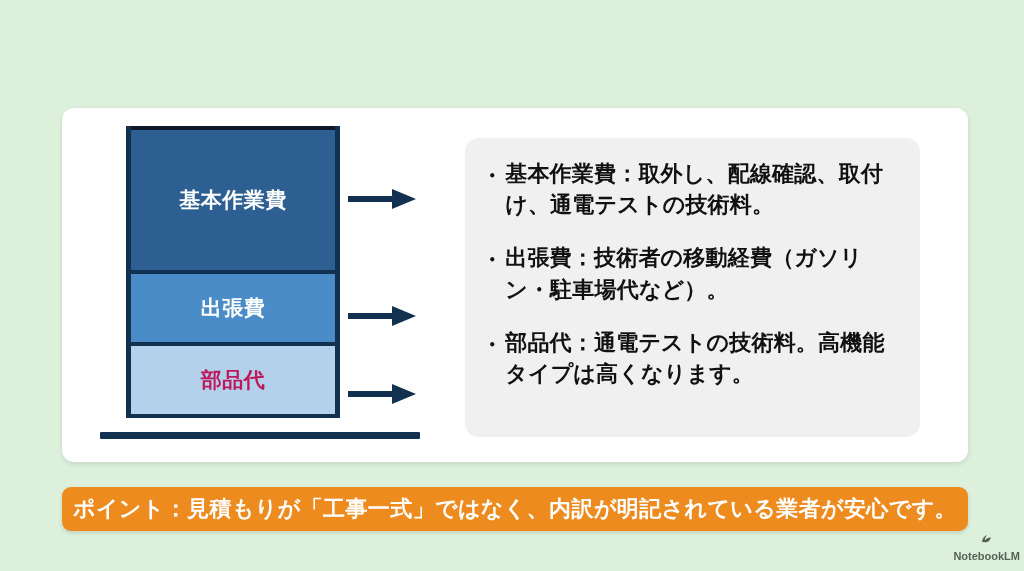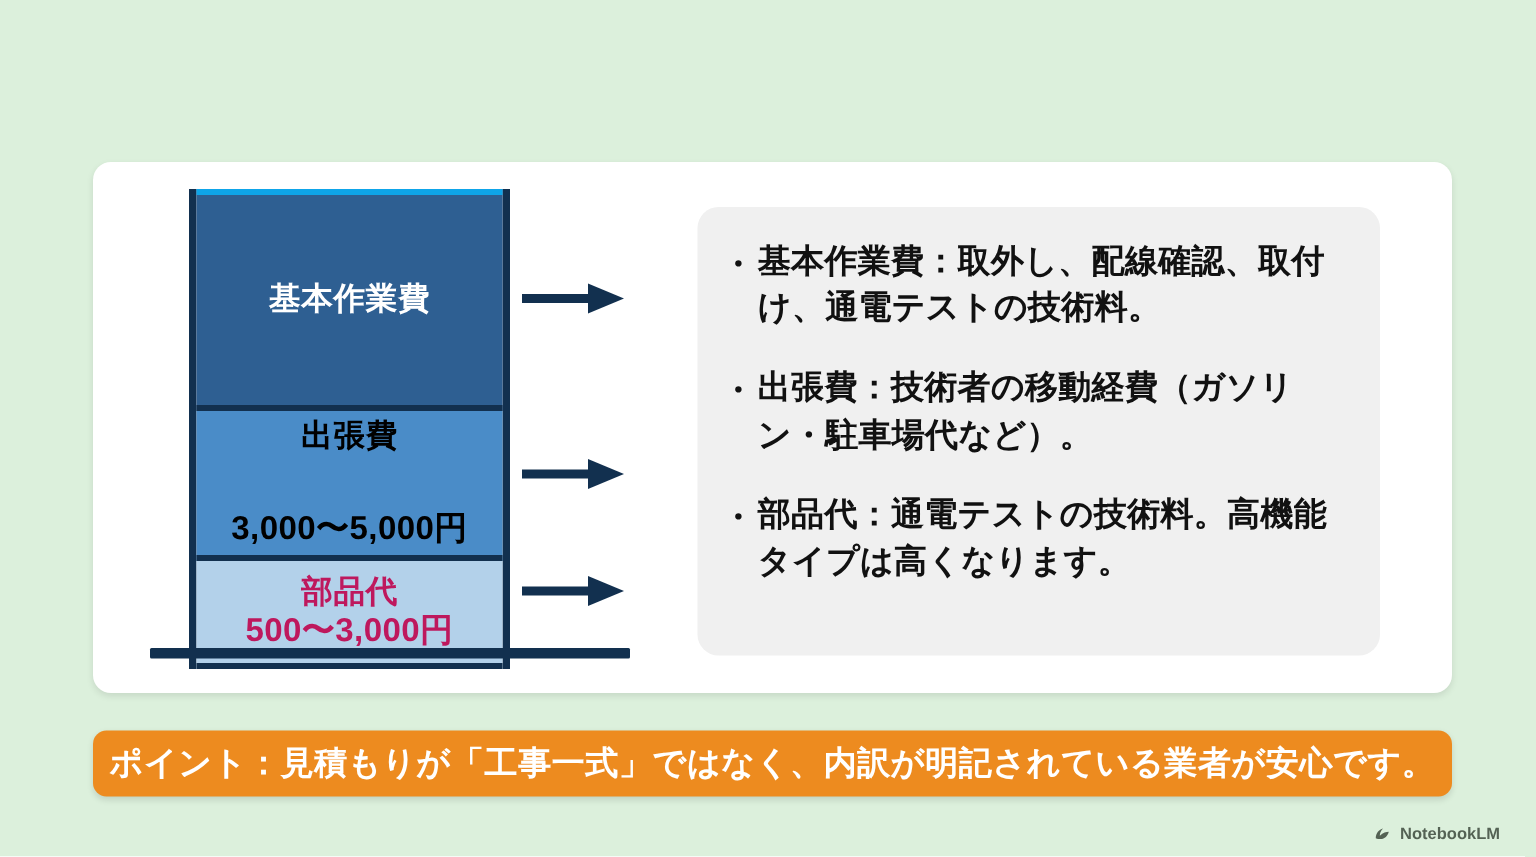--- a/index.html
+++ b/index.html
@@ -46,33 +46,33 @@
   #bar-stack {
     position:absolute;
     left:26px; top:0;
     width:214px;
     border-left:5px solid #12304f;
     border-right:5px solid #12304f;
   }
   .seg {
     position:relative;
     width:100%;
-    border-top:4px solid #0ea5e9;
+    border-top:4px solid #0f172a;
     border-bottom:4px solid #12304f;
     display:flex;
     flex-direction:column;
     align-items:center;
     justify-content:center;
     line-height:1.22;
   }
   .seg + .seg { border-top:0; }
   .seg-name { font-size:21px; font-weight:bold; letter-spacing:.5px; }
   .seg-val  { font-size:22px; font-weight:bold; letter-spacing:.3px; }
   .seg.dark  { background:#2e5f92; color:#ffffff; height:148px; }
-  .seg.mid   { background:#4a8cc8; color:#000000; height:100px;gap:36px; }
+  .seg.mid   { background:#4a8cc8; color:#ffffff; height:72px;gap:36px; }
   .seg.light { background:#b3d1ea; color:#be185d; height:72px; }
 
   #baseline {
     position:absolute;
     left:0; top:306px;
     width:320px; height:7px;
     background:#12304f;
     border-radius:1px;
   }
 
@@ -139,28 +139,29 @@
     color:#ffffff;
     font-size:22px;
     font-weight:bold;
     letter-spacing:.4px;
     white-space:nowrap;
   }
 
   
   #watermark {
     position:absolute;
-    right:24px; bottom:9px;
+    right:4px; bottom:9px;
     display:flex;
     align-items:center;
     gap:5px;
     color:#3d4a3d;
     font-size:11px;
     font-weight:bold;
     opacity:.85;
+    flex-direction:column;
   }
   #watermark svg { display:block; }
 </style>
 </head>
 <body>
 
 <div id="slide">
 
 
   <div id="card">
@@ -168,26 +169,24 @@
     <div id="chart">
 
       <div id="bar-stack">
 
         <div class="seg dark">
           <div class="seg-name">基本作業費</div>
         </div>
 
         <div class="seg mid">
           <div class="seg-name">出張費</div>
-          <div class="seg-val">3,000〜5,000円</div>
         </div>
 
         <div class="seg light">
           <div class="seg-name">部品代</div>
-          <div class="seg-val">500〜3,000円</div>
         </div>
 
       </div>
 
       <div id="baseline"></div>
 
       <div class="arrow" style="left:248px; top:63px;">
         <div class="shaft"></div>
           <div class="head"></div>
       </div>

